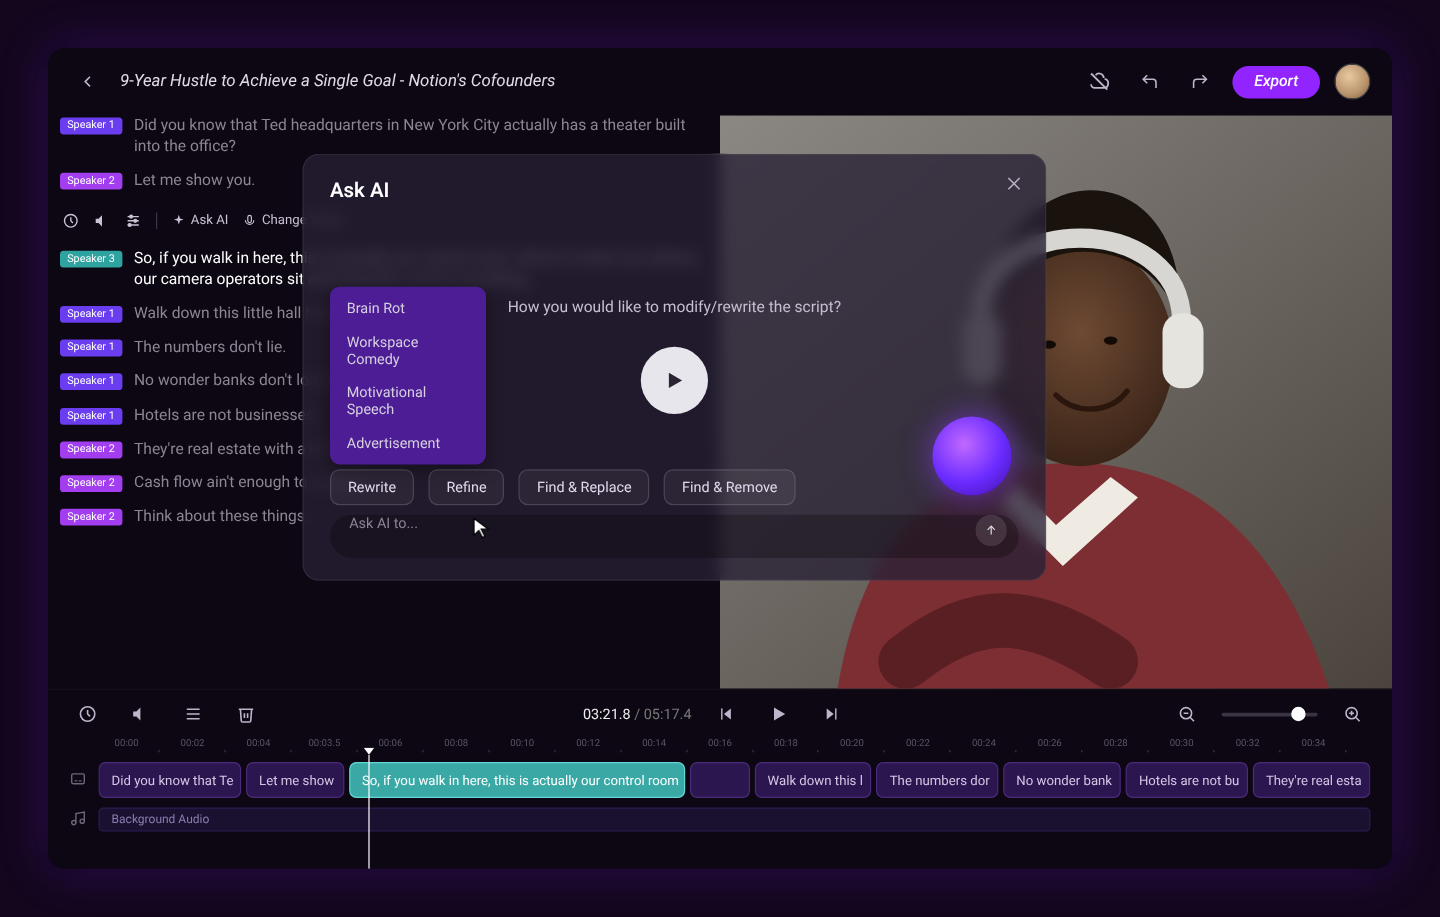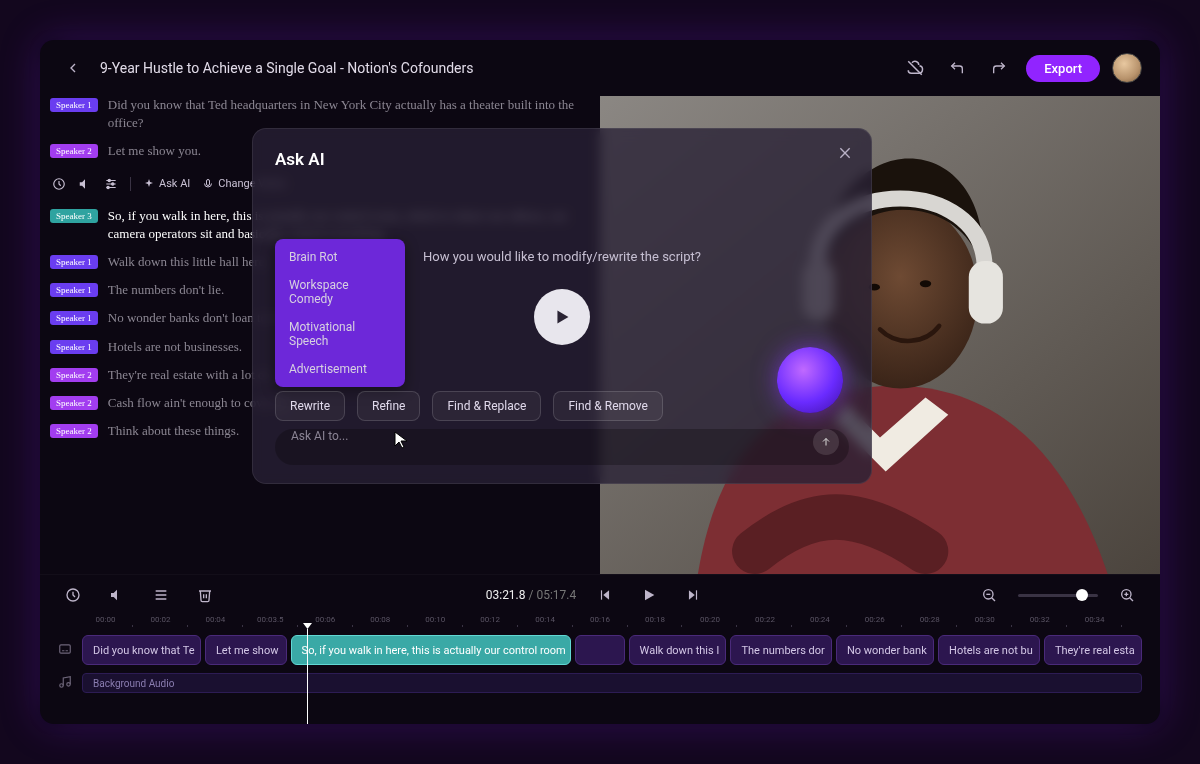--- a/index.html
+++ b/index.html
@@ -26,20 +26,21 @@
     flex-direction: column;
   }
 
   
   .header {
     height: 56px;
     display: flex;
     align-items: center;
     padding: 0 18px;
     gap: 12px;
+    font-style: italic;
   }
   .header .title { flex: 1; color: #e1dbe8; font-size: 14px; }
   .icon-btn {
     width: 30px; height: 30px;
     display: flex; align-items: center; justify-content: center;
     color: #beb5ca;
     cursor: pointer;
   }
   .export-btn {
     background: #9124ff;
@@ -69,21 +70,21 @@
   .transcript {
     width: 560px;
     padding: 0 10px 10px 10px;
     display: flex;
     flex-direction: column;
     gap: 10px;
     overflow: hidden;
     font-size: 13px;
     position: relative;
   }
-  .line { display: flex; gap: 10px; align-items: flex-start; font-family: Liberation Serif, serif; }
+  .line { display: flex; gap: 10px; align-items: flex-start; }
   .badge {
     font-size: 9px;
     color: #fff;
     padding: 2px 6px;
     border-radius: 3px;
     white-space: nowrap;
     margin-top: 2px;
   }
   .sp1 { background: #6a3df0; }
   .sp2 { background: #a23df0; }
@@ -262,21 +263,21 @@
     font-size: 12px;
     color: #e0d9eb;
     cursor: pointer;
   }
 
   .dropdown {
     position: absolute;
     bottom: 96px;
     left: 22px;
     width: 130px;
-    background: #6d28d9;
+    background: #4c1d95;
     border-radius: 8px;
     padding: 4px 0;
     box-shadow: 0 4px 14px rgba(0,0,0,0.4);
   }
   .dropdown .opt {
     padding: 7px 14px;
     font-size: 12px;
     color: #d6d0e0;
     cursor: pointer;
   }

